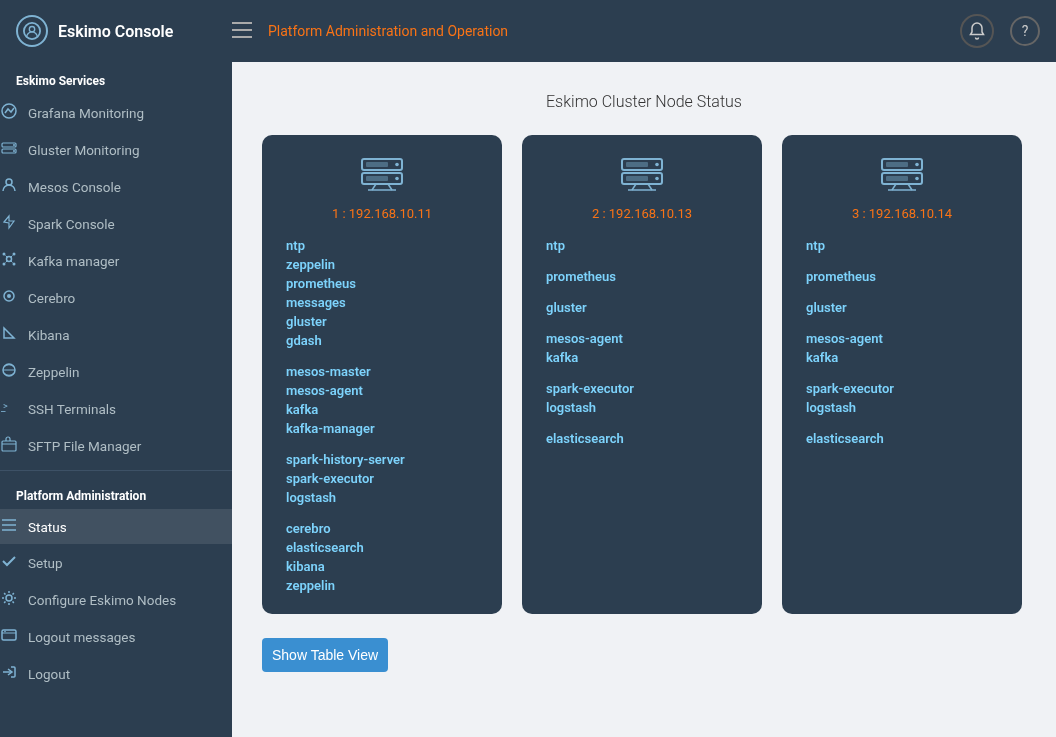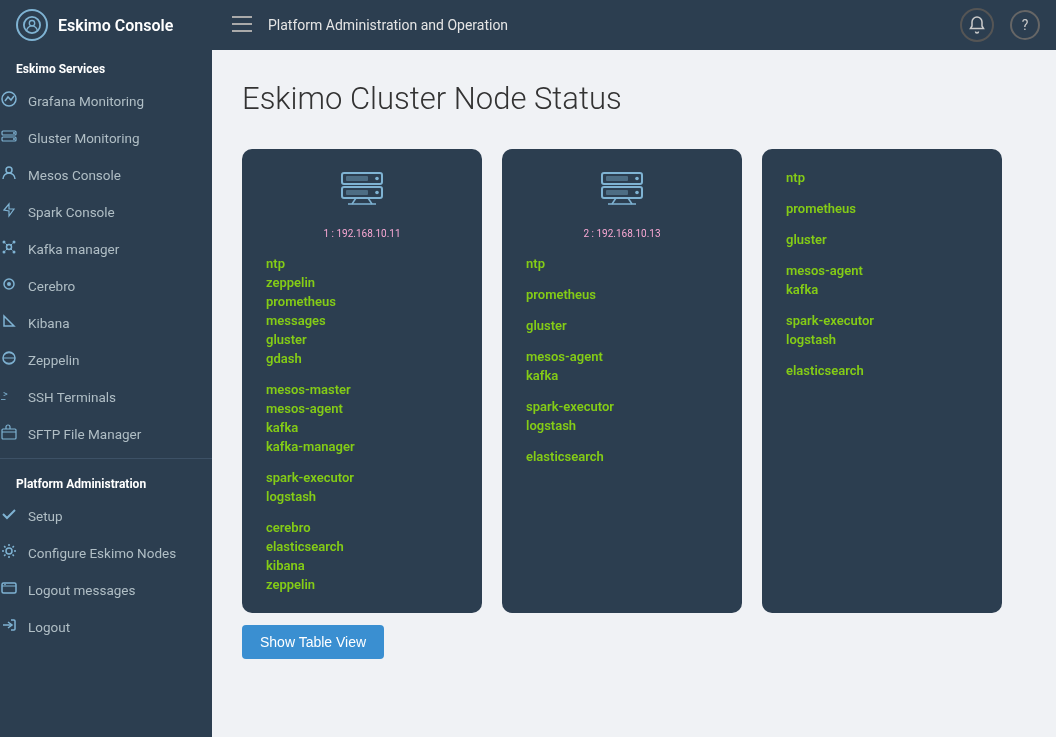--- a/index.html
+++ b/index.html
@@ -2,21 +2,21 @@
 <html><head>
   <meta charset="utf-8">
   <style>
     * { box-sizing: border-box; margin: 0; padding: 0; }
     body { font-family: -apple-system, BlinkMacSystemFont, 'Segoe UI', Roboto, sans-serif; font-size: 14px; background: #f0f2f5; display: flex; flex-direction: column; height: 737px; overflow: hidden; }
 
     
     .topbar {
       background: #2c3e50;
       color: white;
-      height: 50px;
+      height: 62px;
       display: flex;
       align-items: center;
       padding: 0 16px;
       flex-shrink: 0;
       gap: 16px;
     }
     .topbar-logo {
       display: flex;
       align-items: center;
       gap: 10px;
@@ -30,21 +30,21 @@
       border: 2px solid #7fb3d3;
       display: flex; align-items: center; justify-content: center;
       font-size: 12px; color: #7fb3d3;
     }
     .topbar-hamburger {
       color: #aaa;
       cursor: pointer;
       font-size: 18px;
     }
     .topbar-title {
-      color: #e5e5e5;
+      color: #f97316;
       font-size: 14px;
       flex: 1;
     }
     .topbar-bell {
       width: 34px; height: 34px;
       border-radius: 50%;
       border: 2px solid #555;
       display: flex; align-items: center; justify-content: center;
       color: #ccc;
       font-size: 16px;
@@ -63,21 +63,21 @@
 
     
     .layout {
       display: flex;
       flex: 1;
       overflow: hidden;
     }
 
     
     .sidebar {
-      width: 212px;
+      width: 232px;
       background: #2c3e50;
       color: #ccc;
       flex-shrink: 0;
       overflow-y: auto;
       display: flex;
       flex-direction: column;
     }
     .sidebar-section-label {
       font-size: 12px;
       font-weight: 700;
@@ -105,24 +105,25 @@
     .sidebar-icon { width: 18px; text-align: center; font-size: 14px; }
 
     
     .main {
       flex: 1;
       overflow-y: auto;
       background: #f0f2f5;
       padding: 30px 30px 20px 30px;
     }
     .page-title {
-      font-size: 31px;
+      font-size: 16px;
       font-weight: 300;
       color: #333;
-      margin-bottom: 32px;
+      margin-bottom: 24px;
+      text-align: center;
     }
 
     
     .cards-container {
       display: flex;
       gap: 20px;
       flex-wrap: wrap;
     }
 
     
@@ -138,45 +139,44 @@
       flex-direction: column;
       align-items: center;
       margin-bottom: 16px;
     }
     .server-icon {
       color: #7fb3d3;
       font-size: 28px;
       margin-bottom: 6px;
     }
     .node-id {
-      color: #f9a8d4;
-      font-size: 10px;
-      margin-top: 8px;
+      color: #f97316;
+      font-size: 13px;
     }
     .node-services {
       display: flex;
       flex-direction: column;
       gap: 2px;
     }
     .service-item {
       font-size: 13px;
-      color: #84cc16;
+      color: #7dd3fc;
       padding: 1px 0;
       font-weight: 600;
     }
     .service-spacer { height: 10px; }
 
     
     .show-table-btn {
-      margin-top: 12px;
+      margin-top: 24px;
       background: #3a8fd1;
       color: white;
       border: none;
       border-radius: 4px;
-      padding: 9px 18px;
+      padding: 9px 10px;
       font-size: 14px;
       cursor: pointer;
       transition: background 0.15s;
     }
   </style>
 </head>
 <body>
 
 <div class="topbar">
   <div class="topbar-logo">
@@ -311,20 +311,30 @@
             <path d="M5 5V3a2 2 0 0 1 4 0v2" stroke="#7fb3d3" stroke-width="1.2" fill="none"></path>
           </svg>
       </span>
       <span>SFTP File Manager</span>
     </div>
 
     <hr class="sidebar-divider">
 
     <div class="sidebar-section-label">Platform Administration</div>
 
+    <div class="sidebar-item active">
+      <span class="sidebar-icon">
+        <svg width="16" height="14" viewBox="0 0 16 14">
+            <line x1="1" y1="2" x2="15" y2="2" stroke="#7fb3d3" stroke-width="1.5"></line>
+            <line x1="1" y1="7" x2="15" y2="7" stroke="#7fb3d3" stroke-width="1.5"></line>
+            <line x1="1" y1="12" x2="15" y2="12" stroke="#7fb3d3" stroke-width="1.5"></line>
+          </svg>
+      </span>
+      <span>Status</span>
+    </div>
     <div class="sidebar-item">
       <span class="sidebar-icon">
         <svg width="16" height="16" viewBox="0 0 16 16">
             <polyline points="2,8 6,12 14,4" stroke="#7fb3d3" stroke-width="2" fill="none"></polyline>
           </svg>
       </span>
       <span>Setup</span>
     </div>
     <div class="sidebar-item">
       <span class="sidebar-icon">
@@ -385,20 +395,21 @@
           <span class="service-item">prometheus</span>
           <span class="service-item">messages</span>
           <span class="service-item">gluster</span>
           <span class="service-item">gdash</span>
           <div class="service-spacer"></div>
           <span class="service-item">mesos-master</span>
           <span class="service-item">mesos-agent</span>
           <span class="service-item">kafka</span>
           <span class="service-item">kafka-manager</span>
           <div class="service-spacer"></div>
+          <span class="service-item">spark-history-server</span>
           <span class="service-item">spark-executor</span>
           <span class="service-item">logstash</span>
           <div class="service-spacer"></div>
           <span class="service-item">cerebro</span>
           <span class="service-item">elasticsearch</span>
           <span class="service-item">kibana</span>
           <span class="service-item">zeppelin</span>
         </div>
       </div>
 
@@ -430,20 +441,36 @@
           <span class="service-item">kafka</span>
           <div class="service-spacer"></div>
           <span class="service-item">spark-executor</span>
           <span class="service-item">logstash</span>
           <div class="service-spacer"></div>
           <span class="service-item">elasticsearch</span>
         </div>
       </div>
 
       <div class="node-card">
+        <div class="node-card-header">
+          <div class="server-icon">
+            <svg width="44" height="38" viewBox="0 0 44 38" fill="none">
+              <rect x="2" y="4" width="40" height="11" rx="2" stroke="#7fb3d3" stroke-width="2" fill="none"></rect>
+              <rect x="2" y="18" width="40" height="11" rx="2" stroke="#7fb3d3" stroke-width="2" fill="none"></rect>
+              <circle cx="37" cy="9.5" r="1.8" fill="#7fb3d3"></circle>
+              <circle cx="37" cy="23.5" r="1.8" fill="#7fb3d3"></circle>
+              <rect x="6" y="7" width="22" height="5" rx="1" fill="#7fb3d3" opacity="0.4"></rect>
+              <rect x="6" y="21" width="22" height="5" rx="1" fill="#7fb3d3" opacity="0.4"></rect>
+              <line x1="16" y1="29" x2="12" y2="35" stroke="#7fb3d3" stroke-width="1.5"></line>
+              <line x1="28" y1="29" x2="32" y2="35" stroke="#7fb3d3" stroke-width="1.5"></line>
+              <line x1="8" y1="35" x2="36" y2="35" stroke="#7fb3d3" stroke-width="1.5"></line>
+            </svg>
+          </div>
+          <span class="node-id">3 : 192.168.10.14</span>
+        </div>
         <div class="node-services">
           <span class="service-item">ntp</span>
           <div class="service-spacer"></div>
           <span class="service-item">prometheus</span>
           <div class="service-spacer"></div>
           <span class="service-item">gluster</span>
           <div class="service-spacer"></div>
           <span class="service-item">mesos-agent</span>
           <span class="service-item">kafka</span>
           <div class="service-spacer"></div>

